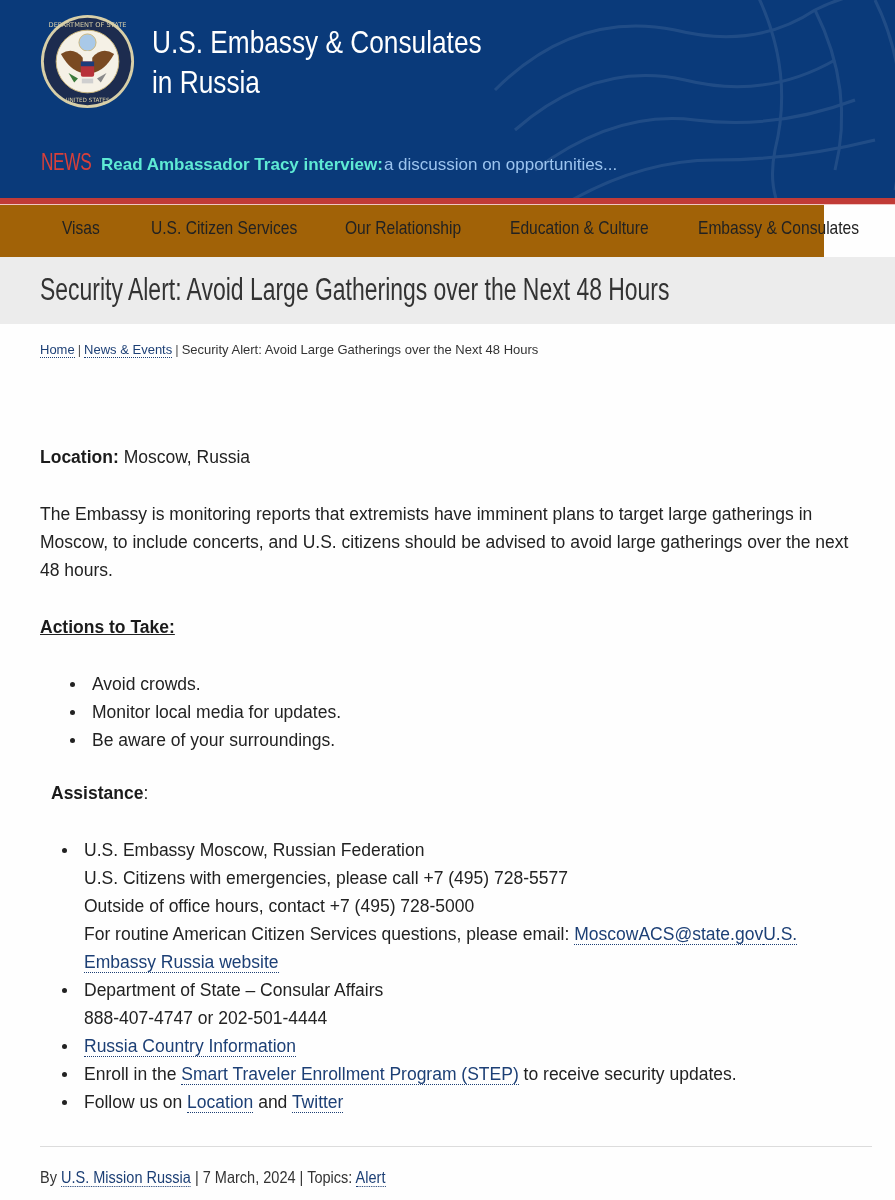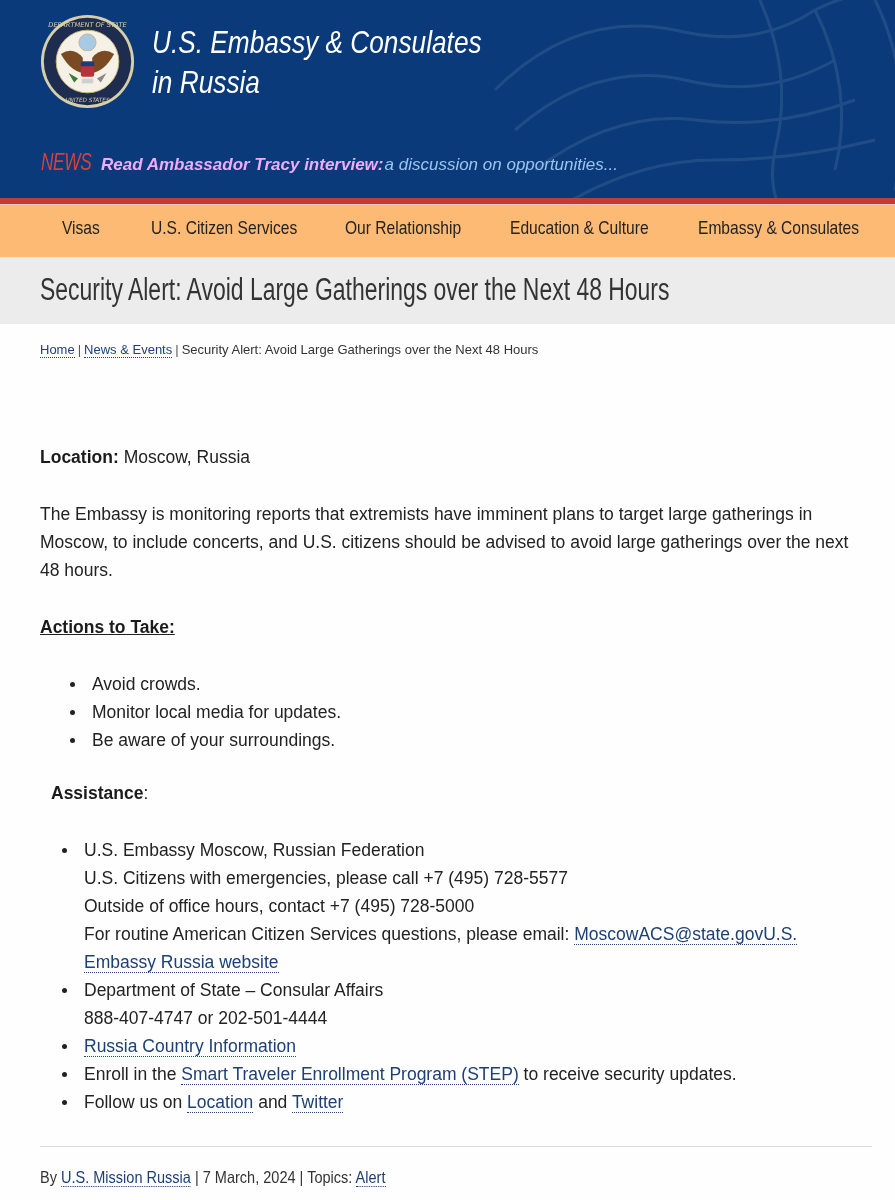--- a/index.html
+++ b/index.html
@@ -4,21 +4,20 @@
 <style>
   * { box-sizing: border-box; margin: 0; padding: 0; }
   html, body { width: 895px; height: 1200px; background: #fefefe; overflow: hidden; }
   body { font-family: "Liberation Sans", "DejaVu Sans", sans-serif; color: #1b1b1b; position: relative; }
 
   
   .header {
     position: absolute; left: 0; top: 0; width: 895px; height: 198px;
     background: #0a3a7a;
     overflow: hidden;
-    font-style: italic;
   }
   .header .bg-eagle {
     position: absolute; right: -40px; top: -30px; width: 480px; height: 260px; opacity: 0.09;
   }
   .seal {
     position: absolute; left: 40px; top: 14px; width: 95px; height: 95px;
   }
   .site-title {
     position: absolute; left: 152px; top: 22px;
     color: #ffffff;
@@ -30,30 +29,30 @@
   .news-bar {
     position: absolute; left: 41px; top: 148px;
     display: flex; align-items: baseline; white-space: nowrap;
   }
   .news-tag {
     color: #d8403a; font-size: 24px; font-weight: normal;
     font-family: "Liberation Sans", sans-serif;
     transform: scaleX(0.72); transform-origin: left center;
     display: inline-block; width: 52px; margin-right: 8px; letter-spacing: -0.5px;
   }
-  .news-bold { color: #f0abfc; font-weight: bold; font-size: 17px; }
+  .news-bold { color: #5eead4; font-weight: bold; font-size: 17px; }
   .news-link { color: #9cc4ef; font-size: 17px; margin-left: 1px; cursor: pointer; }
 
   .stripe-red { position: absolute; left: 0; top: 198px; width: 895px; height: 6px; background: #c13b37; }
   .stripe-pink { position: absolute; left: 0; top: 204px; width: 895px; height: 1px; background: #f1c5c2; }
 
   
   .nav {
-    position: absolute; left: 0; top: 205px; width: 895px; height: 52px;
-    background: #fdba74;
+    position: absolute; left: 0; top: 205px; width: 824px; height: 52px;
+    background: #a16207;
   }
   .nav-item {
     position: absolute; top: 12px;
     font-size: 19px; color: #222;
     transform: scaleX(0.82); transform-origin: left top;
     white-space: nowrap; cursor: pointer;
   }
 
   
   .title-band {

